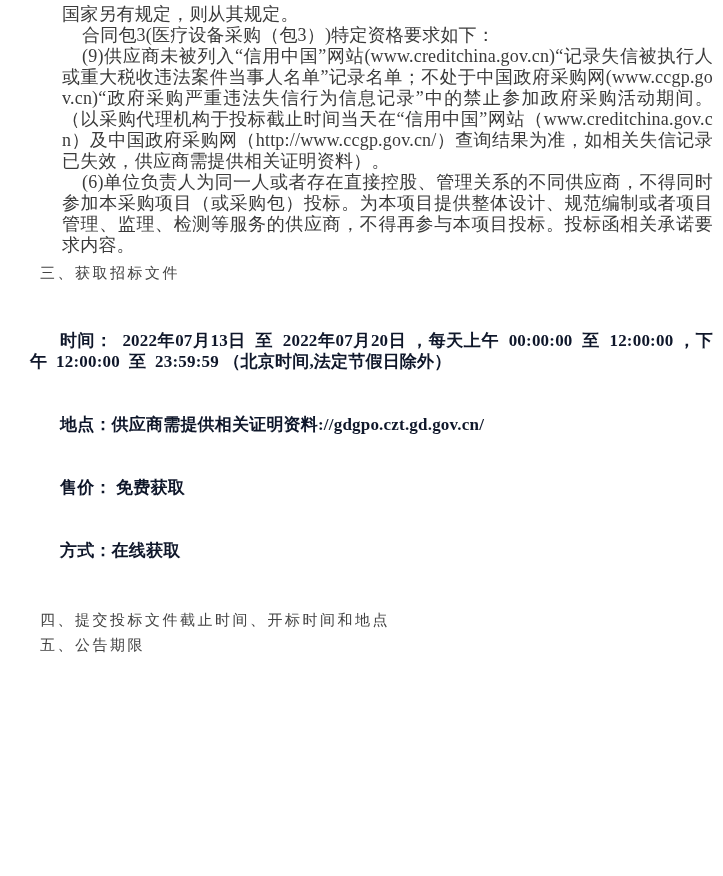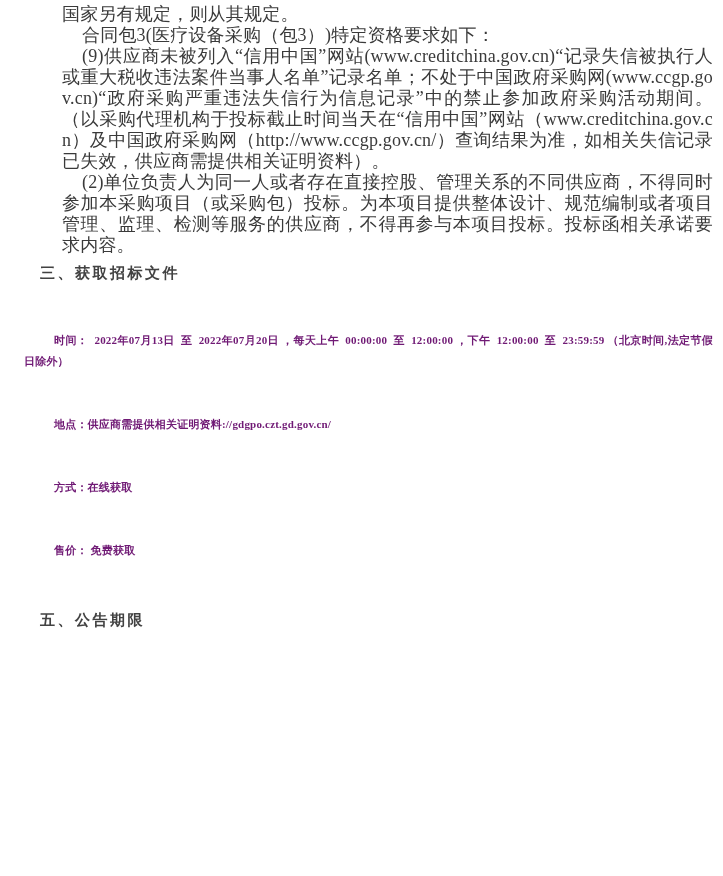--- a/index.html
+++ b/index.html
@@ -29,58 +29,59 @@
     letter-spacing: 0.2px;
   }
   .intro p { margin: 0; text-indent: 20px; }
   .intro p.carry { text-indent: 0; }
 
   
   .sec-title {
     margin: 9px 10px 7px 40px;
     font-size: 15px;
     line-height: 16px;
-    font-weight: 700;
+    font-weight: 400;
     letter-spacing: 2.5px;
     color: #424242;
   }
 
   
   .sec-body {
-    margin: 0 10px 0 24px;
-    font-size: 11px;
+    margin: 0 10px 0 30px;
+    font-size: 17px;
     line-height: 21px;
     font-weight: 600;
     text-align: justify;
     word-break: break-all;
     white-space: pre-wrap;
     letter-spacing: 0.2px;
-    color: #701a75;
+    color: #0f172a;
   }
   .sec-body p { margin: 0; text-indent: 30px; }
 </style>
 </head>
 <body>
 
 <div class="doc">
 
   <div class="intro">
     <p class="carry">国家另有规定，则从其规定。</p>
     <p>合同包3(医疗设备采购（包3）)特定资格要求如下：</p>
     <p>(9)供应商未被列入“信用中国”网站(www.creditchina.gov.cn)“记录失信被执行人或重大税收违法案件当事人名单”记录名单；不处于中国政府采购网(www.ccgp.gov.cn)“政府采购严重违法失信行为信息记录”中的禁止参加政府采购活动期间。（以采购代理机构于投标截止时间当天在“信用中国”网站（www.creditchina.gov.cn）及中国政府采购网（http://www.ccgp.gov.cn/）查询结果为准，如相关失信记录已失效，供应商需提供相关证明资料）。</p>
-    <p>(2)单位负责人为同一人或者存在直接控股、管理关系的不同供应商，不得同时参加本采购项目（或采购包）投标。为本项目提供整体设计、规范编制或者项目管理、监理、检测等服务的供应商，不得再参与本项目投标。投标函相关承诺要求内容。</p>
+    <p>(6)单位负责人为同一人或者存在直接控股、管理关系的不同供应商，不得同时参加本采购项目（或采购包）投标。为本项目提供整体设计、规范编制或者项目管理、监理、检测等服务的供应商，不得再参与本项目投标。投标函相关承诺要求内容。</p>
   </div>
 
   <div class="sec-title">三、获取招标文件</div>
   <div class="sec-body">
     <p>时间：  2022年07月13日  至  2022年07月20日 ，每天上午  00:00:00  至  12:00:00 ，下午  12:00:00  至  23:59:59 （北京时间,法定节假日除外）</p>
     <p>地点：供应商需提供相关证明资料://gdgpo.czt.gd.gov.cn/</p>
+    <p>售价： 免费获取</p>
     <p>方式：在线获取</p>
-    <p>售价： 免费获取</p>
   </div>
 
+  <div class="sec-title">四、提交投标文件截止时间、开标时间和地点</div>
 
   <div class="sec-title">五、公告期限</div>
   <div class="sec-body">
     
   </div>
 
 </div>
 
 </body></html>

